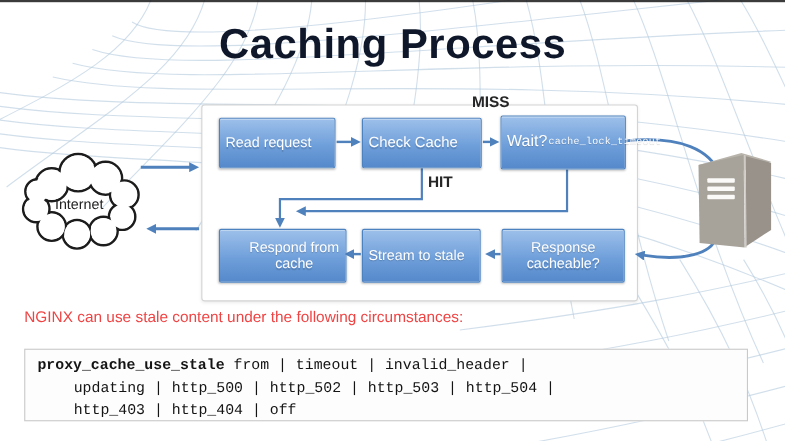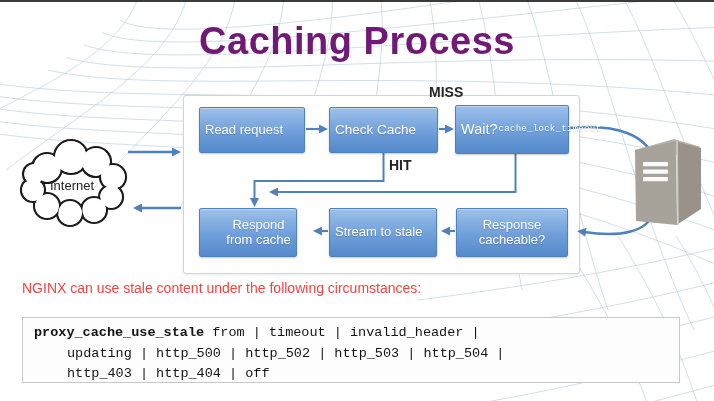--- a/index.html
+++ b/index.html
@@ -2,37 +2,37 @@
 <html><head>
 <meta charset="utf-8">
 <style>
   html,body{margin:0;padding:0;}
   .slide{position:relative;width:714px;height:401px;background:#ffffff;overflow:hidden;
          font-family:"Liberation Sans",sans-serif;}
   .top-edge{position:absolute;top:0;left:0;right:0;height:2px;background:rgba(10,10,10,.8);z-index:5;}
   svg.mesh{position:absolute;left:0;top:0;z-index:0;}
   svg.mesh path{fill:none;stroke:#b3c9de;stroke-width:1;opacity:.6;}
   .title{position:absolute;left:0;right:0;top:20px;margin:0;text-align:center;
-         font-size:38px;font-weight:600;color:#701a75;letter-spacing:.5px;z-index:1;}
+         font-size:38px;font-weight:600;color:#0f172a;letter-spacing:.5px;z-index:1;}
   .panel{position:absolute;left:183px;top:95px;width:395px;height:177px;background:#ffffff;
          border:1px solid #d4d4d4;border-radius:3px;box-shadow:0 1px 3px rgba(0,0,0,.08);z-index:1;}
   svg.connectors{position:absolute;left:0;top:0;z-index:2;}
   svg.connectors path.flow{fill:none;stroke:#4f81bd;}
   .pbox{position:absolute;z-index:3;display:flex;align-items:center;justify-content:flex-start;
         text-align:center;color:#ffffff;font-size:13px;line-height:1.15;
         background:linear-gradient(180deg,#9dc0ea 0%,#6f9fda 55%,#5589cb 100%);
         border:1px solid #4d82c0;border-radius:2px;
         box-shadow:0 1px 2px rgba(0,0,0,.22), inset 0 1px 0 rgba(255,255,255,.35);
         text-shadow:0 1px 1px rgba(0,0,0,.18);padding:2px 5px;box-sizing:border-box;}
   .b-read{left:199px;top:107px;width:106px;height:46px;}
   .b-check{left:329px;top:107px;width:109px;height:46px;font-size:13.5px;}
   .b-wait{left:455px;top:105px;width:114px;height:49px;flex-direction:row;gap:1px;}
   .b-wait .main{font-size:14.5px;}
   .b-wait .sub{font-family:"Liberation Mono",monospace;font-size:9px;letter-spacing:.3px;opacity:.95;}
-  .b-respond{left:199px;top:208px;width:98px;height:49px;padding-left:26px;}
+  .b-respond{left:199px;top:208px;width:116px;height:49px;padding-left:26px;}
   .b-stream{left:329px;top:208px;width:108px;height:49px;}
   .b-cacheable{left:456px;top:208px;width:112px;height:49px;}
   .flowlabel{position:absolute;z-index:3;font-size:14px;font-weight:600;color:#262626;}
   .miss{left:429px;top:84px;}
   .hit{left:389px;top:157px;}
   .cloud-label{position:absolute;left:38px;top:178px;width:68px;text-align:center;z-index:3;
                font-size:13px;color:#222222;}
   .note-intro{position:absolute;left:22px;top:280px;z-index:1;font-size:14px;color:#ef4444;}
   .code-box{position:absolute;left:22px;top:317px;width:658px;height:66px;z-index:1;
             background:#fdfdfd;border:1px solid #c9c9c9;box-sizing:border-box;

